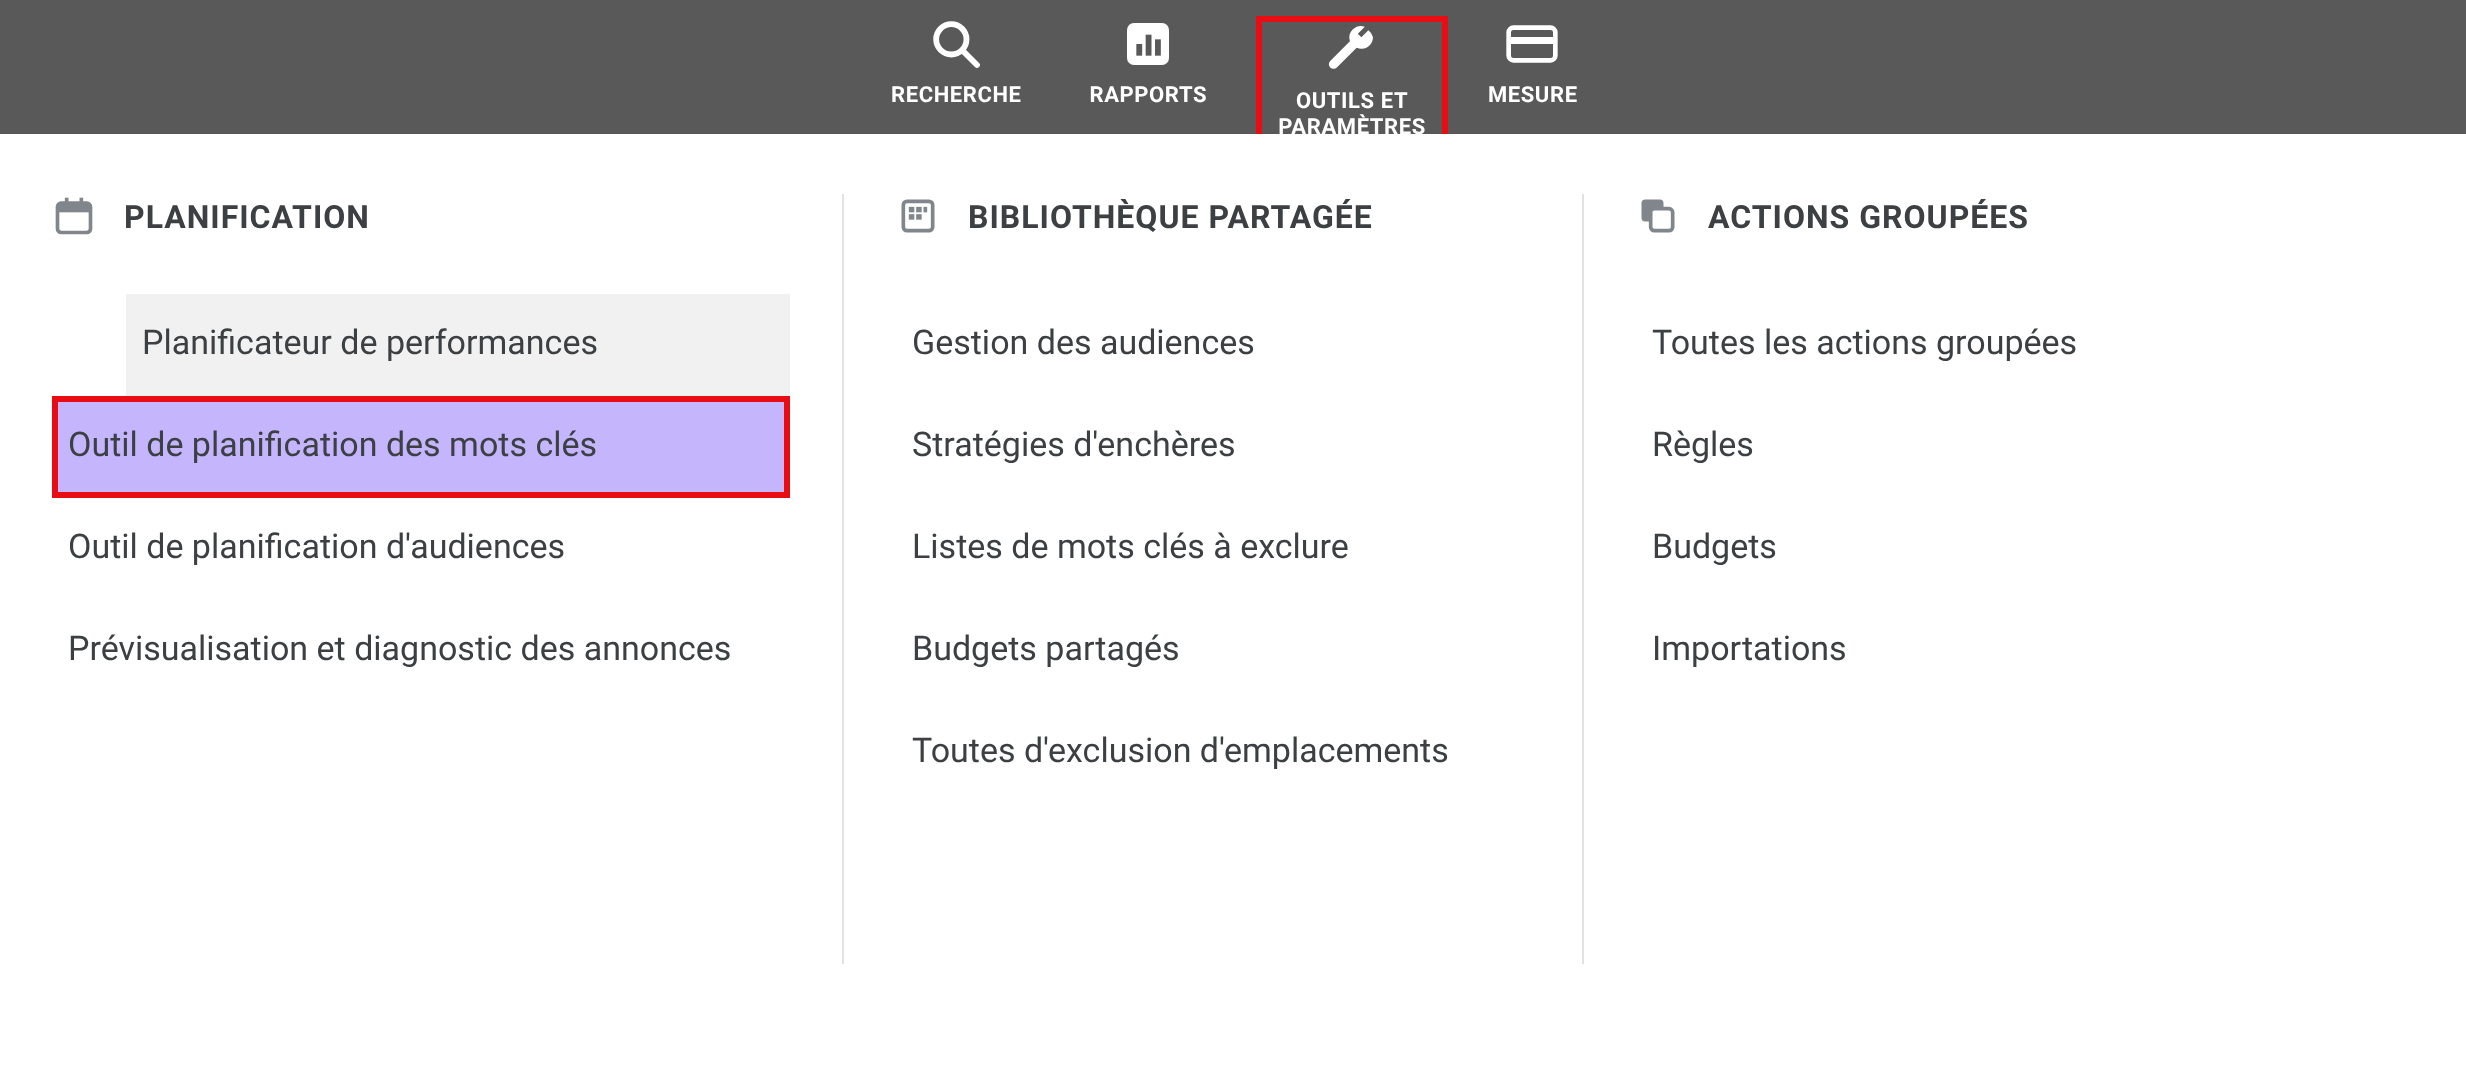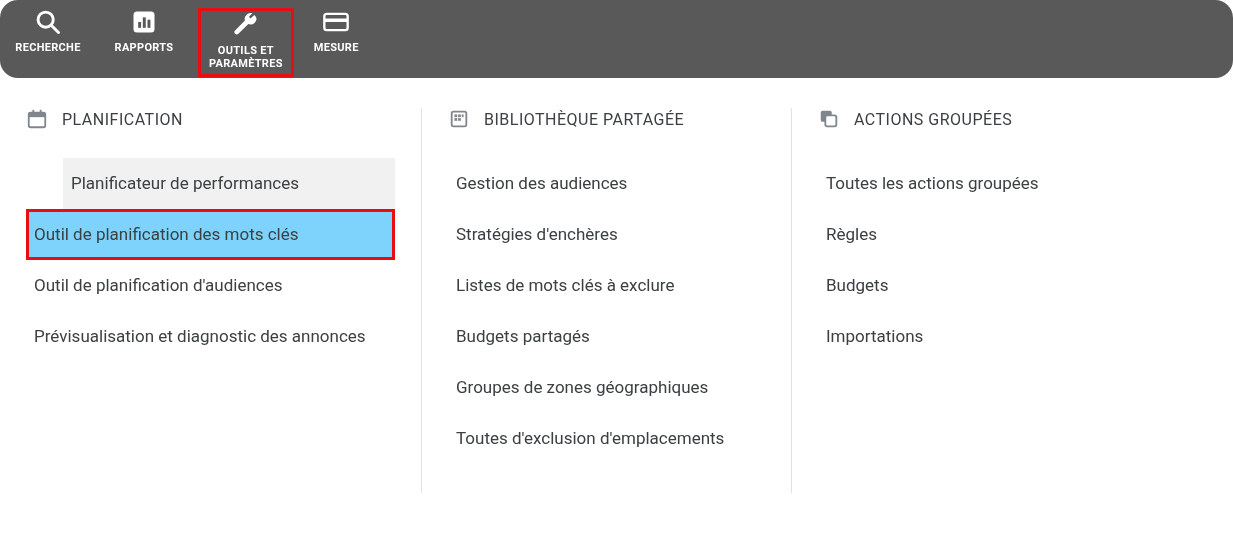--- a/index.html
+++ b/index.html
@@ -4,26 +4,25 @@
   <style>
     * { box-sizing: border-box; margin: 0; padding: 0; }
     body {
       font-family: Roboto, Arial, sans-serif;
       background: #fff;
       width: 1233px;
       overflow: hidden;
     }
     .topbar {
       background: #595959;
-      height: 78px;
+      height: 67px;
       display: flex;
-      justify-content: flex-start;
+      justify-content: center;
       align-items: flex-start;
       padding: 8px 0 0 0;
-      border-radius: 18px;
     }
     .topbar-item {
       display: flex;
       flex-direction: column;
       align-items: center;
       justify-content: flex-start;
       margin: 0 6px;
       color: #fff;
       font-size: 11px;
       font-weight: 700;
@@ -70,39 +69,39 @@
       margin-bottom: 28px;
     }
     .section-icon {
       width: 22px;
       height: 22px;
       fill: #80868b;
       color: #80868b;
     }
     .section-title {
       font-size: 16px;
-      font-weight: 400;
+      font-weight: 700;
       letter-spacing: .5px;
       color: #3c4043;
     }
 
     .menu-item {
       display: block;
       font-size: 17px;
       color: #3c4043;
       padding: 14px 8px;
       cursor: pointer;
       line-height: 1.35;
     }
     .menu-item.hovered {
       background: #f1f1f1;
       margin-left: 37px;
     }
     .menu-item.selected {
-      background: #7dd3fc;
+      background: #c4b5fd;
       border: 3px solid #e70d13;
       padding: 11px 5px;
     }
   </style>
 </head>
 <body>
 
 <div class="topbar">
   <div class="topbar-item">
     <svg class="topbar-icon" viewBox="0 0 24 24">
@@ -163,21 +162,20 @@
           <rect x="15" y="7" width="2" height="3" fill="#80868b"></rect>
           <rect x="7" y="11" width="3" height="3" fill="#80868b"></rect>
           <rect x="11" y="11" width="3" height="3" fill="#80868b"></rect>
         </svg>
       <span class="section-title">BIBLIOTHÈQUE PARTAGÉE</span>
     </div>
     <a class="menu-item">Gestion des audiences</a>
     <a class="menu-item">Stratégies d'enchères</a>
     <a class="menu-item">Listes de mots clés à exclure</a>
     <a class="menu-item">Budgets partagés</a>
-    <a class="menu-item">Groupes de zones géographiques</a>
     <a class="menu-item">Toutes d'exclusion d'emplacements</a>
   </div>
 
   <div class="col c3">
     <div class="section-header">
       <svg class="section-icon" viewBox="0 0 24 24">
           <rect x="3" y="3" width="12" height="12" rx="2" fill="#80868b"></rect>
           <rect x="8" y="8" width="12" height="12" rx="2" fill="#fff" stroke="#80868b" stroke-width="2"></rect>
         </svg>
       <span class="section-title">ACTIONS GROUPÉES</span>

